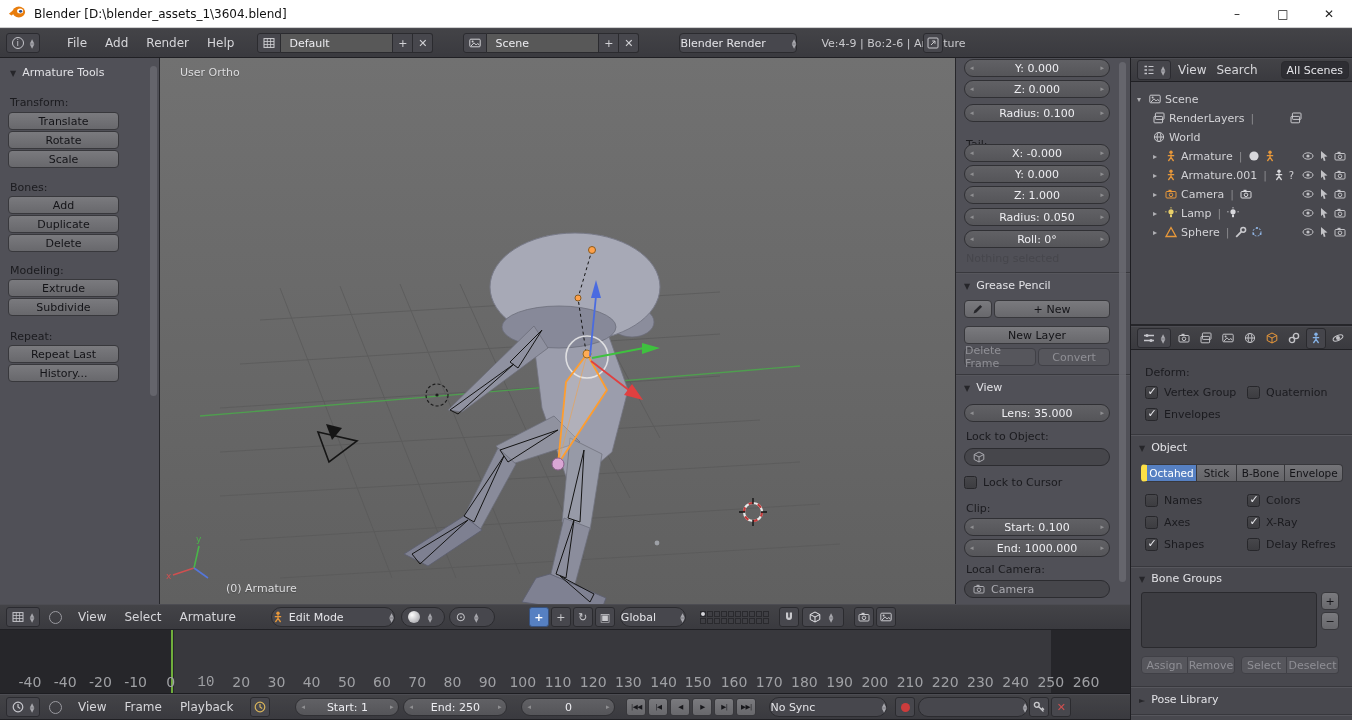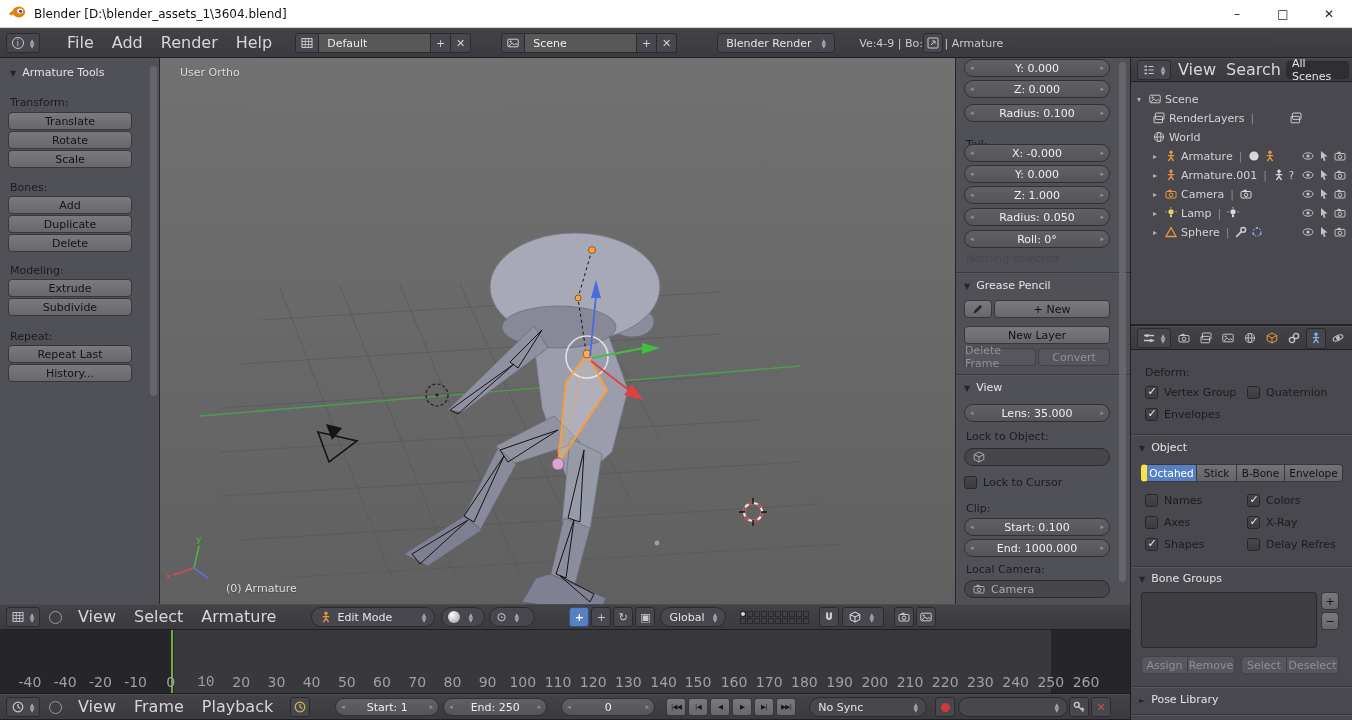--- a/index.html
+++ b/index.html
@@ -7,25 +7,25 @@
 body{position:relative;font-family:"DejaVu Sans","Liberation Sans",sans-serif;font-size:11px;background:#4c4c52;overflow:hidden;color:#ddd}
 i{font-style:normal}
 svg.i{width:12px;height:12px;display:block;flex:0 0 auto}
 
 .titlebar{position:absolute;left:0;top:0;width:1352px;height:28px;background:#ffffff;display:flex;align-items:center;padding-left:8px;gap:8px;border-bottom:1px solid #cfcfcf}
 .wtitle{font-size:12px;color:#111}
 .wbtns{margin-left:auto;display:flex;height:100%}
 .tb-btn{width:46px;display:flex;align-items:center;justify-content:center;font-size:12px;color:#222}
 
 .hdr{position:absolute;background:linear-gradient(#434347,#3a3a3f);border-top:1px solid #4c4c52;border-bottom:1px solid #202024;display:flex;align-items:center;padding:0 4px}
-.menu{color:#d6d6da;font-size:16px;padding:0 9px;line-height:22px}
+.menu{color:#d6d6da;font-size:12px;padding:0 9px;line-height:22px}
 .ebtn{height:20px;min-width:34px;padding:0 4px;background:#46464c;border:1px solid #2b2b30;border-radius:3px;display:flex;align-items:center;justify-content:center;gap:3px;color:#c6c6cc;margin:0 2px}
 .updown{display:inline-flex;flex-direction:column;justify-content:center;line-height:5px;font-size:6px;color:#a6a6ac;margin-left:3px}
 .roundbtn{width:13px;height:13px;border-radius:50%;border:1px solid #9a9aa0;margin:0 7px;flex:0 0 auto}
-.dd{height:20px;background:#47474d;border:1px solid #2b2b2f;border-radius:10px;display:flex;align-items:center;padding:0 8px;color:#e4e4e8;gap:5px}
+.dd{height:20px;background:#47474d;border:1px solid #2b2b2f;border-radius:10px;display:flex;align-items:center;padding:0 0;color:#e4e4e8;gap:5px}
 .dd.dark{background:#2e2e33;border-radius:4px;height:18px}
 .iconbtn{height:20px;min-width:20px;padding:0 3px;background:#47474d;border:1px solid #2b2b2f;border-radius:3px;display:flex;align-items:center;justify-content:center;color:#c9c9cd;margin:0 1px;font-size:11px}
 .iconbtn.on{background:#5680c2;border-color:#37517e;color:#fff}
 .infoi{width:12px;height:12px;border-radius:50%;border:1px solid #c6c6cc;font-size:9px;display:flex;align-items:center;justify-content:center;color:#c6c6cc}
 .idgrp{display:flex;margin-left:14px}
 .idgrp>div{height:20px;background:#47474d;border:1px solid #2b2b2f;border-left:none;display:flex;align-items:center;justify-content:center;color:#d2d2d6}
 .idgrp>div:first-child{border-left:1px solid #2b2b2f;border-radius:3px 0 0 3px;width:24px}
 .idgrp .namef{width:112px;background:#585858;color:#ececf0;justify-content:flex-start;padding:0 8px}
 .idgrp .sq{width:20px}
 .idgrp>div:last-child{border-radius:0 3px 3px 0}
@@ -41,21 +41,21 @@
 .phead{display:flex;align-items:center;gap:6px;color:#e2e2e6;font-size:11px}
 .tri-open::before{content:"▼";font-size:8px;color:#26262a}
 .tri-closed::before{content:"►";font-size:8px;color:#26262a}
 .cb{width:13px;height:13px;background:linear-gradient(#47474b,#3c3c40);border:1px solid #27272b;border-radius:2.5px;position:relative;flex:0 0 auto}
 .cb.on::after{content:"✓";position:absolute;left:1.5px;top:-2.5px;color:#ececf0;font-size:11px;font-weight:bold}
 .cbrow{display:flex;align-items:center;gap:6px}
 .sep{height:2px;border-top:1px solid #38383d;border-bottom:1px solid #56565c}
 .scroll{position:absolute;width:7px;border-radius:3.5px;background:#6a6a72;opacity:.8}
 
 #toolshelf{position:absolute;left:0;top:58px;width:160px;height:546px;background:#505057;border-right:1px solid #27272b}
-#toolshelf .btn{position:absolute;left:8px;width:124px}
+#toolshelf .btn{position:absolute;left:8px;width:111px}
 
 #viewport{position:absolute;left:160px;top:58px;width:795px;height:546px;overflow:hidden}
 .vp-label{position:absolute;color:#dcdcde;font-size:11px;text-shadow:0 1px 1px rgba(0,0,0,.25)}
 
 .layers{display:grid;grid-template-columns:repeat(10,6px);grid-auto-rows:6px;gap:1px;margin-left:14px}
 .lcell{width:6px;height:6px;background:#3f3f44;border:1px solid #2a2a2e}
 .lcell.on{background:radial-gradient(circle,#d8d8dc 0 1.5px,#5a5a62 1.8px)}
 .ball{width:12px;height:12px;border-radius:50%;background:radial-gradient(circle at 4px 4px,#fdfdfd,#97979d);flex:0 0 auto}
 
 #timeline{position:absolute;left:0;top:630px;width:1130px;height:64px;background:#26262a;border-bottom:1px solid #1d1d21}

